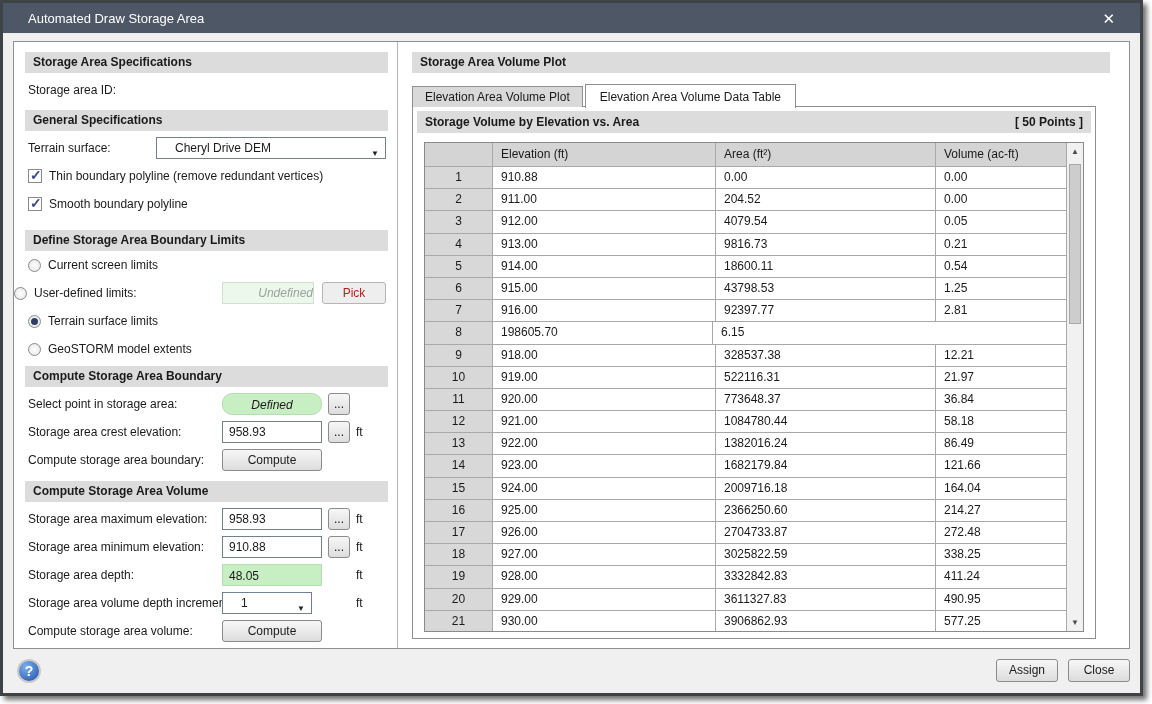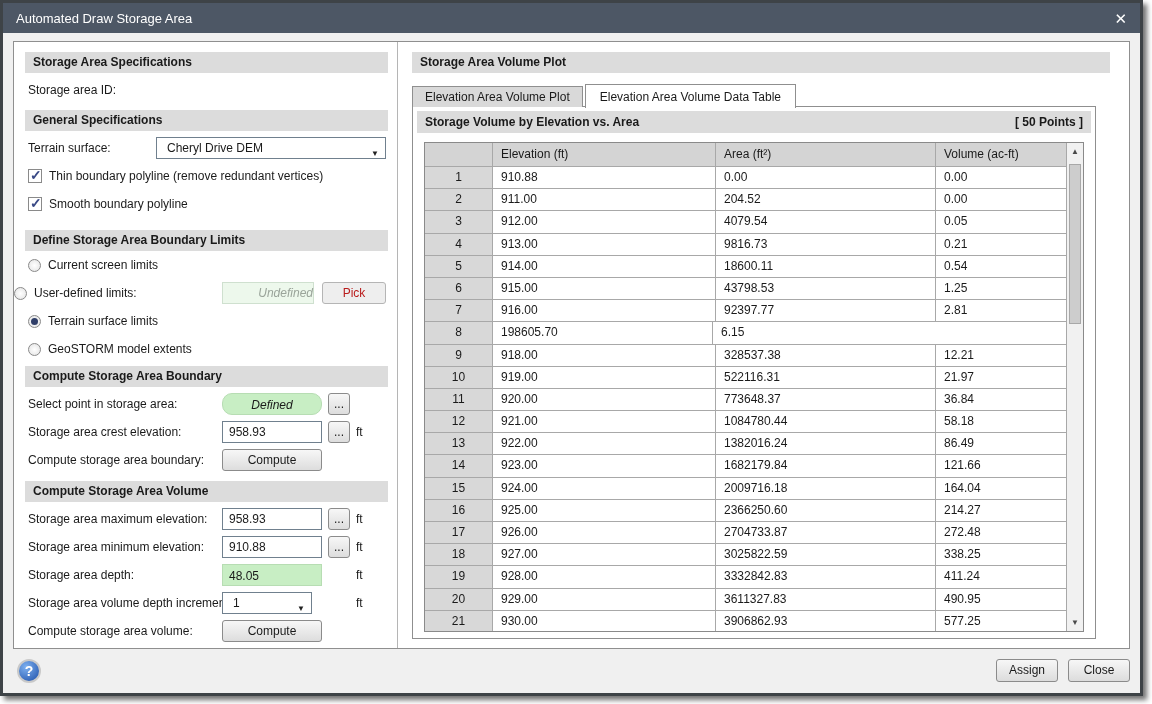--- a/index.html
+++ b/index.html
@@ -4,36 +4,36 @@
 <style>
   * { box-sizing: border-box; margin: 0; padding: 0; }
   html, body { width: 1152px; height: 704px; overflow: hidden; background: #fff;
     font-family: "Liberation Sans", sans-serif; font-size: 12px; color: #1a1a1a; }
 
   .dialog { position: absolute; left: 0; top: 0; width: 1143px; height: 696px;
     background: #f0f0f0; border: 3px solid #3e4347;
     box-shadow: 4px 4px 5px rgba(0,0,0,0.55); }
 
   .titlebar { height: 30px; background: #4d5765; color: #fff; display: flex;
-    align-items: center; padding: 0 13px; font-size: 13px; }
+    align-items: center; padding: 0 25px; font-size: 13px; }
   .titlebar .close { margin-left: auto; font-size: 15px; cursor: pointer; line-height: 1; }
 
   .panel { position: absolute; left: 10px; top: 38px; width: 1117px; height: 608px;
     background: #fff; border: 1px solid #8f8f8f; display: flex; }
 
   
   .leftcol { position: relative; width: 384px; border-right: 1px solid #b5b5b5; height: 100%; }
   .sect { position: absolute; left: 11px; width: 363px; height: 21px; background: #dcdcdc;
     font-weight: bold; line-height: 21px; padding-left: 8px; }
   .frow { position: absolute; left: 0; width: 384px; height: 22px; }
   .flabel { position: absolute; left: 14px; line-height: 22px; white-space: nowrap; }
   .tinput { position: absolute; height: 22px; border: 1px solid #70808e; background: #fff;
     line-height: 20px; padding-left: 6px; }
   .dropdown { position: absolute; height: 22px; border: 1px solid #70808e; background: #fff;
-    line-height: 20px; padding-left: 10px; }
+    line-height: 20px; padding-left: 18px; }
   .dropdown .arrow { position: absolute; right: 6px; top: 6px; font-size: 8px; color: #222; }
   .greenfield { position: absolute; height: 22px; background: #c8eec4; line-height: 22px;
     text-align: center; border: 1px solid #b7ddb3; }
   .greenfield.italic { font-style: italic; border-radius: 10px; }
   .palegreen { position: absolute; height: 22px; background: #edf8ec; border: 1px solid #cfe0cf;
     color: #9aa49a; font-style: italic; line-height: 20px; text-align: right; }
   .btn { position: absolute; height: 22px; background: linear-gradient(#f7f7f7, #dddddd);
     border: 1px solid #8b8b8b; border-radius: 3px; text-align: center; line-height: 20px; cursor: pointer; }
   .btn.disabled { background: #eeeeee; color: #b91c1c; border-color: #b5b5b5; cursor: default; }
   .unit { position: absolute; line-height: 22px; }

